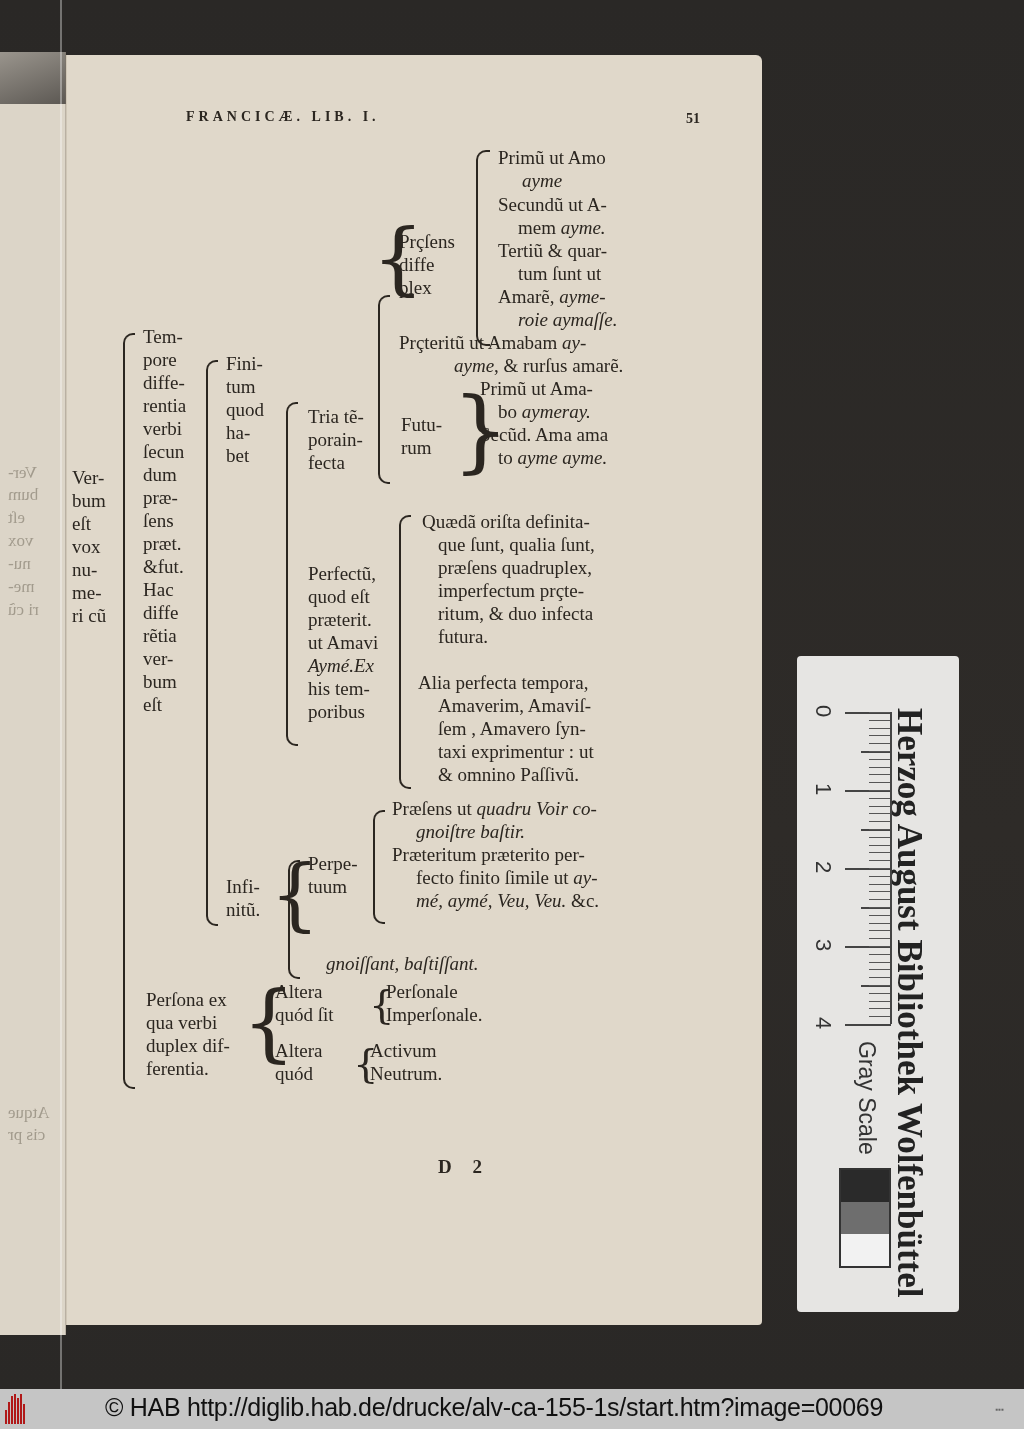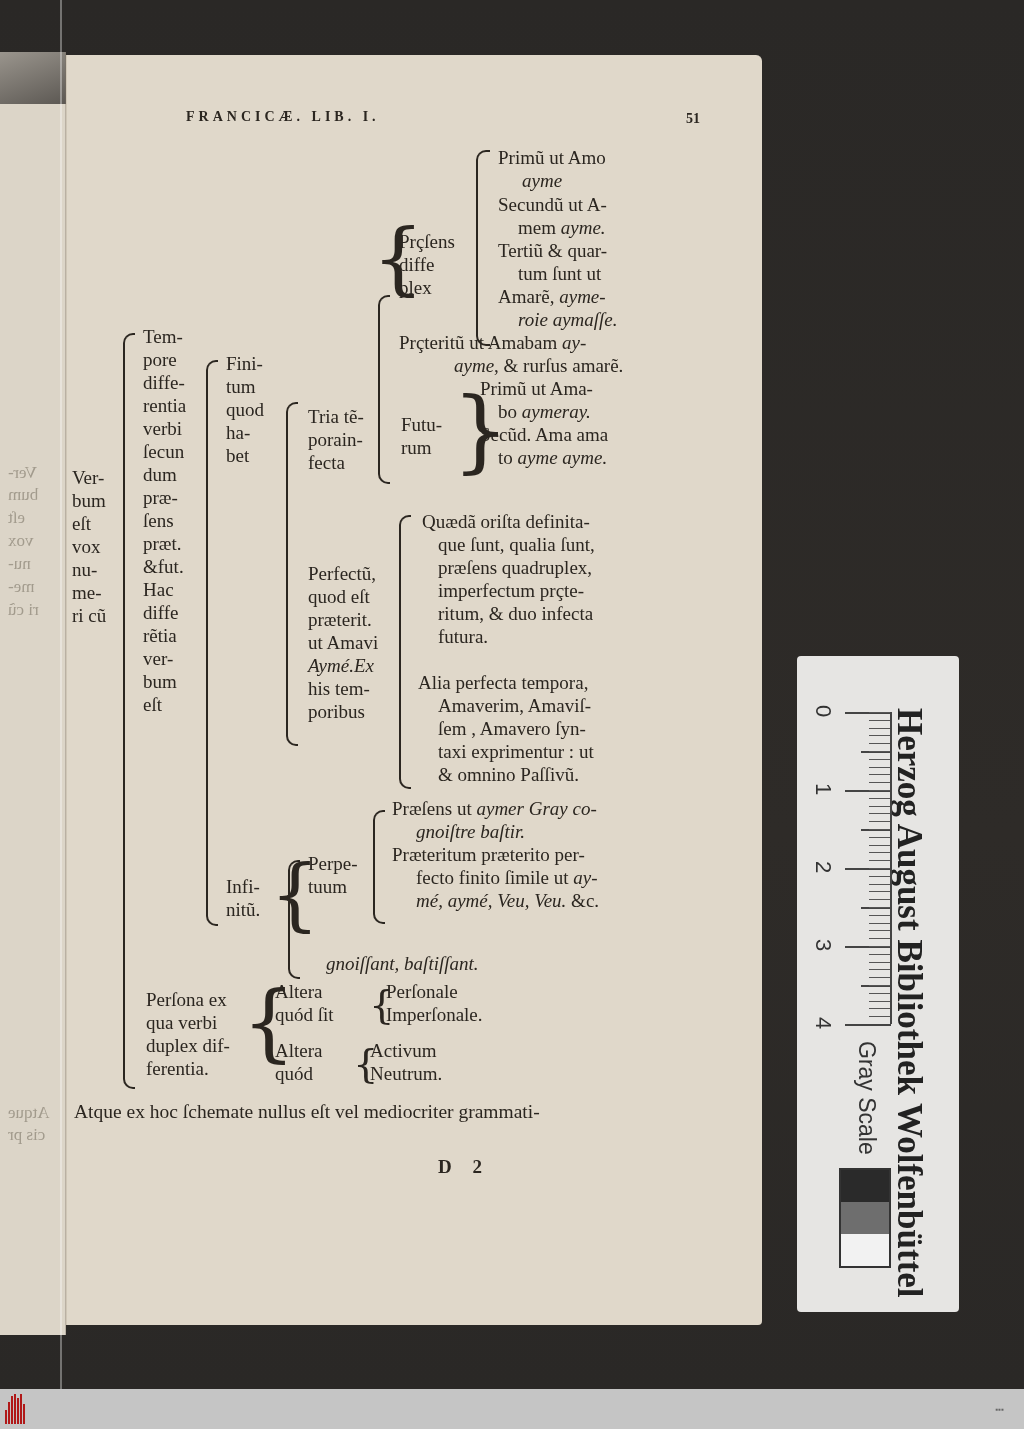--- a/index.html
+++ b/index.html
@@ -155,21 +155,21 @@
   <div class="t" style="left:160px;top:366px">ha-</div>
   <div class="t" style="left:160px;top:389px">bet</div>
 
   <div class="t" style="left:160px;top:820px">Infi-</div>
   <div class="t" style="left:160px;top:843px">nitũ.</div>
   <div class="bglyph" style="left:204px;top:800px;font-size:78px">{</div>
   <div class="brace" style="left:222px;top:805px;width:10px;height:115px"></div>
   <div class="t" style="left:242px;top:797px">Perpe-</div>
   <div class="t" style="left:242px;top:820px">tuum</div>
   <div class="brace" style="left:307px;top:755px;width:10px;height:110px"></div>
-  <div class="t" style="left:326px;top:742px"><span>Præſens ut </span><span class="it">aymer Gray co-</span></div>
+  <div class="t" style="left:326px;top:742px"><span>Præſens ut </span><span class="it">quadru Voir co-</span></div>
   <div class="t it" style="left:350px;top:765px"><span>gnoiſtre baſtir.</span></div>
   <div class="t" style="left:326px;top:788px"><span>Præteritum præterito per-</span></div>
   <div class="t" style="left:350px;top:811px"><span>fecto finito ſimile ut </span><span class="it">ay-</span></div>
   <div class="t" style="left:350px;top:834px"><span class="it">mé, aymé, Veu, Veu.</span><span> &amp;c.</span></div>
   <div class="t it" style="left:260px;top:897px"><span>gnoiſſant, baſtiſſant.</span></div>
 
   <div class="brace" style="left:57px;top:278px;width:10px;height:752px"></div>
   <div class="t" style="left:77px;top:270px">Tem-</div>
   <div class="t" style="left:77px;top:293px">pore</div>
   <div class="t" style="left:77px;top:316px">diffe-</div>
@@ -205,21 +205,20 @@
   <div class="t" style="left:209px;top:948px">quód ſit</div>
   <div class="bglyph" style="left:303px;top:929px;font-size:40px">{</div>
   <div class="t" style="left:320px;top:925px">Perſonale</div>
   <div class="t" style="left:320px;top:948px">Imperſonale.</div>
   <div class="t" style="left:209px;top:984px">Altera</div>
   <div class="t" style="left:209px;top:1007px">quód</div>
   <div class="bglyph" style="left:287px;top:988px;font-size:40px">{</div>
   <div class="t" style="left:304px;top:984px">Activum</div>
   <div class="t" style="left:304px;top:1007px">Neutrum.</div>
 
-  <div class="t" style="left:8px;top:1045px;font-size:19.5px">Atque ex hoc ſchemate nullus eſt vel mediocriter grammati-</div>
   <div class="t" style="left:372px;top:1100px;font-weight:bold;letter-spacing:8px">D 2</div>
 </div>
 
 <div class="ruler">
   <div class="title">Herzog August Bibliothek Wolfenbüttel</div>
   <div class="num" style="top:42px">0</div>
   <div class="num" style="top:120px">1</div>
   <div class="num" style="top:198px">2</div>
   <div class="num" style="top:276px">3</div>
   <div class="num" style="top:354px">4</div>
@@ -246,14 +245,15 @@
 <div class="footer">
   <div class="logo">
     <span style="left:0;height:14px"></span>
       <span style="left:3px;height:22px"></span>
       <span style="left:6px;height:28px"></span>
     <span style="left:9px;height:30px"></span>
       <span style="left:12px;height:26px"></span>
       <span style="left:15px;height:30px"></span>
     <span style="left:18px;height:20px"></span>
   </div>
+  <div class="copy">© HAB http://diglib.hab.de/drucke/alv-ca-155-1s/start.htm?image=00069</div>
   <div class="dots">▪▪▪</div>
 </div>
 
 </body></html>

